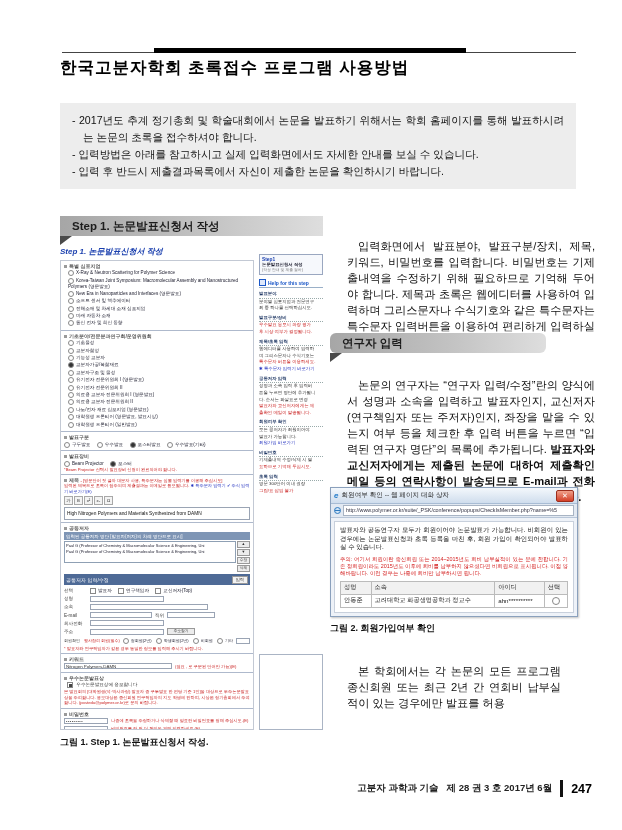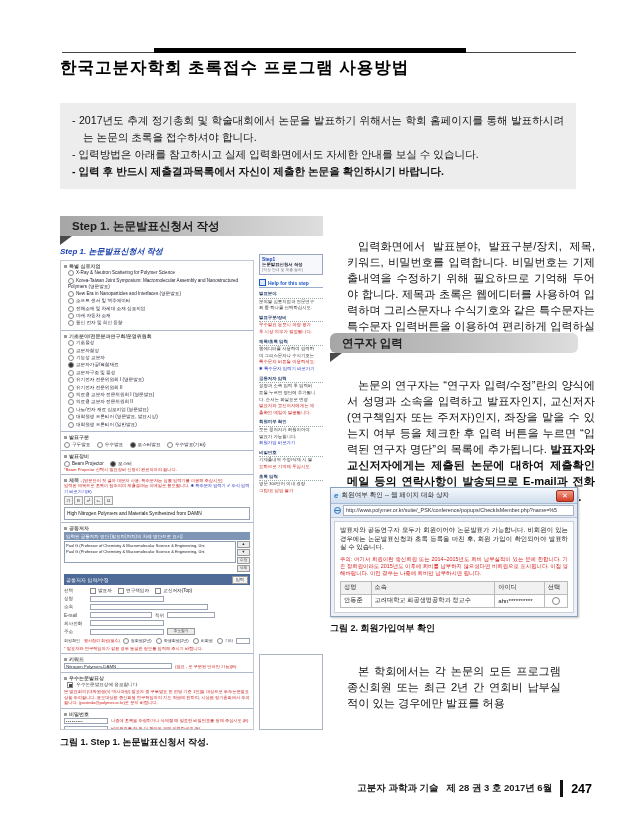--- a/index.html
+++ b/index.html
@@ -6,29 +6,29 @@
   .page{position:relative;width:622px;height:830px;background:#ffffff;overflow:hidden;
         font-family:"Liberation Sans",sans-serif;color:#111;}
   
   .top-rule{position:absolute;top:52px;left:62px;width:514px;height:1px;background:#444;}
   .title-bar{position:absolute;top:48px;left:154px;width:312px;height:5px;background:#000;}
   .page-title{position:absolute;top:57px;left:60px;width:516px;text-align:left;
               font-size:16.5px;font-weight:bold;letter-spacing:1px;color:#000;}
   .notice{position:absolute;top:103px;left:60px;width:516px;height:86px;box-sizing:border-box;
           background:#ededed;padding:9px 12px;}
   .notice-row{font-size:10.6px;line-height:17px;color:#111;padding-left:11px;text-indent:-11px;text-align:justify;}
-  .notice-row.bold{font-weight:bold;}
+  .notice-row.bold{font-weight:normal;}
   
   .banner{position:absolute;height:20px;line-height:20px;padding-left:12px;box-sizing:border-box;
           background:linear-gradient(90deg,#a6a6a6 0%,#c2c2c2 55%,#dedede 100%);
           font-size:11.5px;font-weight:bold;color:#1c1c1c;}
   .banner .fold{position:absolute;left:0;top:20px;width:0;height:0;
                 border-top:9px solid #4a4a4a;border-right:12px solid transparent;}
   .banner-left{top:216px;left:60px;width:263px;}
-  .banner-right{top:333px;left:330px;width:248px;border-radius:6px;}
+  .banner-right{top:333px;left:330px;width:216px;border-radius:6px;}
   
   .body-p{font-size:11.2px;line-height:16px;text-align:justify;color:#0e0e0e;text-indent:11px;margin:17px;}
   .pos-para1{position:absolute;top:221px;left:330px;width:248px;}
   .pos-para2{position:absolute;top:360px;left:330px;width:248px;}
   .pos-para34{position:absolute;top:646px;left:330px;width:248px;}
   .caption{font-size:9px;font-weight:bold;color:#111;}
   .pos-cap2{position:absolute;top:622px;left:330px;width:248px;}
   .pos-cap1{position:absolute;top:736px;left:60px;width:263px;}
   
   .footer{position:absolute;top:780px;right:30px;display:flex;align-items:center;gap:8px;}

